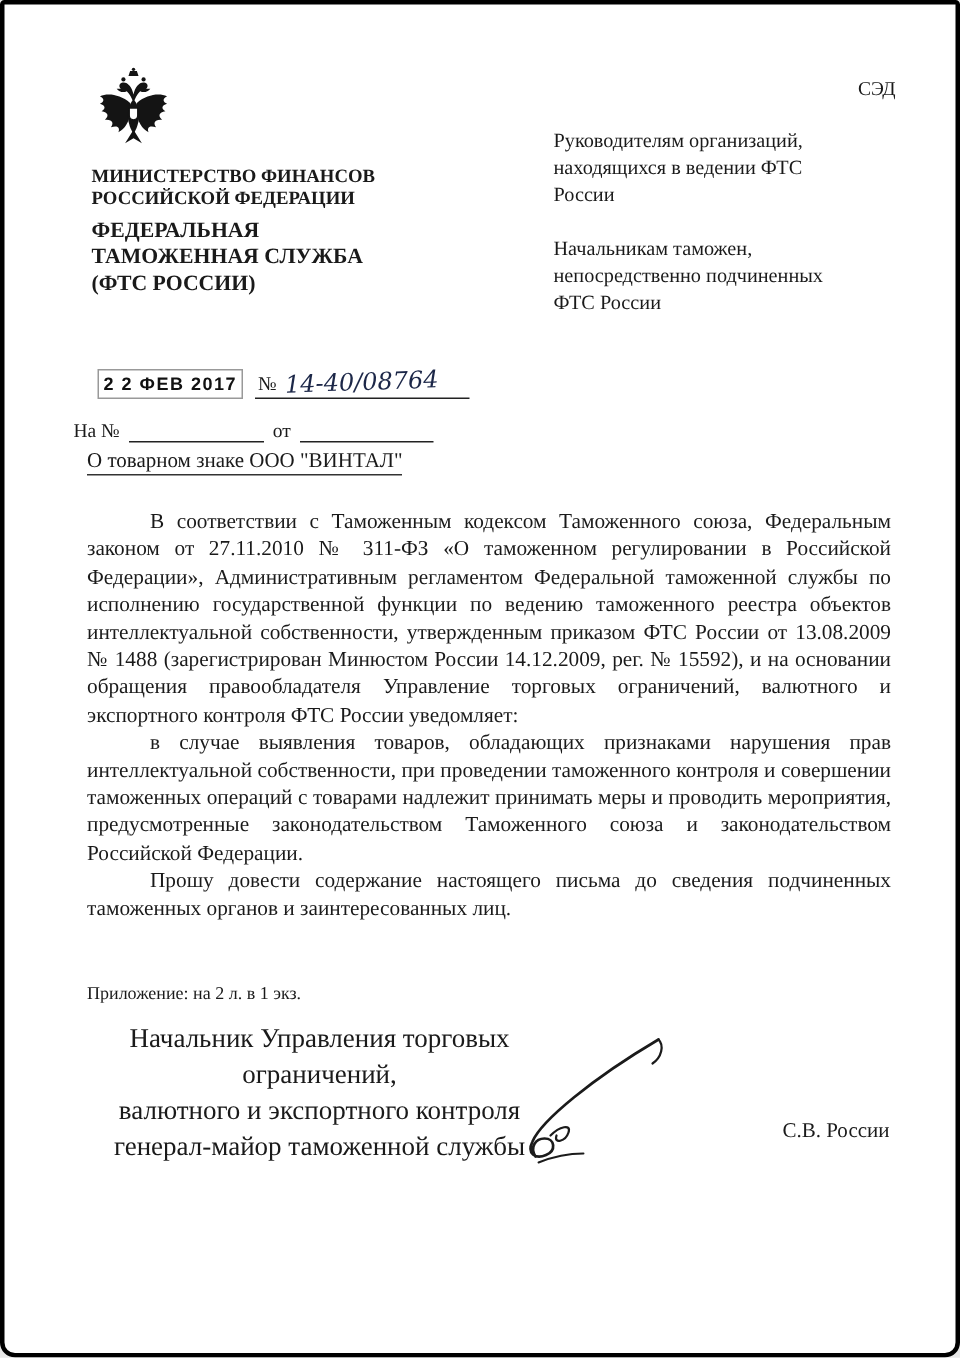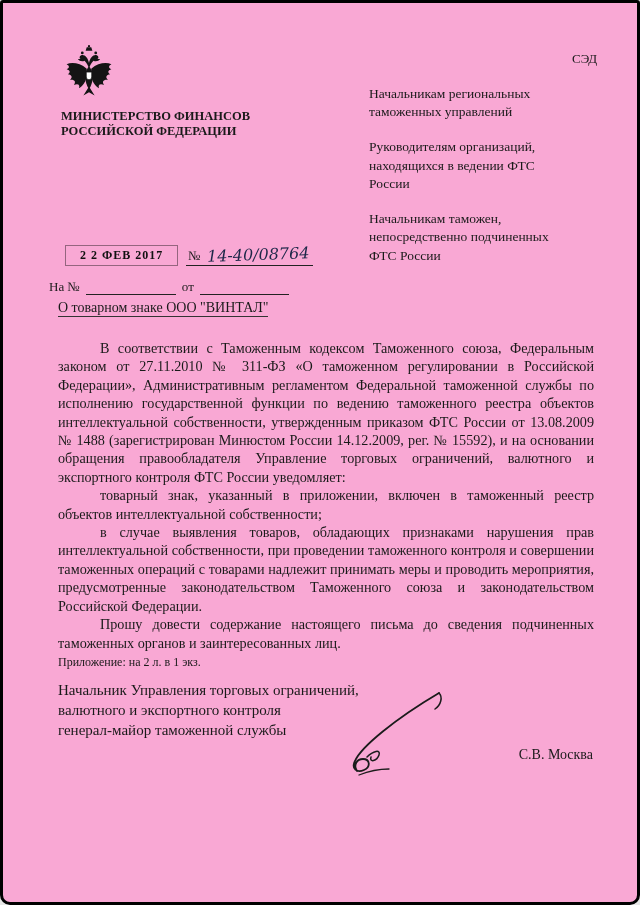--- a/index.html
+++ b/index.html
@@ -2,21 +2,21 @@
 <html lang="ru"><head>
 <meta charset="utf-8">
 <title>Письмо ФТС России</title>
 <style>
   html, body { margin: 0; padding: 0; background: #e8e8e8; }
   .page {
     position: relative;
     width: 640px;
     height: 905px;
     box-sizing: border-box;
-    background: #f9a8d4;
+    background: #ffffff;
     border: 3px solid #000;
     border-radius: 3px 3px 10px 10px;
     font-family: "Liberation Serif", "DejaVu Serif", serif;
     color: #1a1a1a;
     overflow: hidden;
   }
 
   .sed {
     position: absolute; top: 48px; right: 40px;
     font-size: 13px;
@@ -37,23 +37,23 @@
   }
   .contacts {
     font-size: 10px; line-height: 1.3; margin-top: 4px; white-space: pre-line;
   }
 
   .ref-row {
     position: absolute; left: 62px; top: 242px; width: 248px;
     display: flex; align-items: flex-end; gap: 8px;
   }
   .stamp {
-    font-family: Liberation Serif, serif;
+    font-family: Liberation Sans, sans-serif;
     font-weight: bold; font-size: 12px; letter-spacing: 1px;
-    padding: 2px 14px; border: 1px solid rgba(0,0,0,0.4);
+    padding: 2px 3px; border: 1px solid rgba(0,0,0,0.4);
     white-space: nowrap; color: #111;
   }
   .num-line {
     flex: 1; border-bottom: 1.5px solid #222;
     display: flex; align-items: flex-end; gap: 6px;
     padding: 0 2px 1px 2px;
   }
   .num-sign { font-size: 13px; }
   .num-value {
     font-family: "DejaVu Serif", serif; font-style: italic;
@@ -84,21 +84,21 @@
   }
   .pen-underline {
     text-underline-offset: 2px;
     text-decoration-thickness: 1px;
   }
 
   .attachment { position: absolute; left: 55px; top: 652px; font-size: 12px; }
 
   .sign-pos {
     position: absolute; left: 55px; top: 677px; width: 310px;
-    font-size: 15px; line-height: 1.34; white-space: pre-line;
+    font-size: 18px; line-height: 1.34; white-space: pre-line; text-align: center;
   }
   .signature { position: absolute; left: 340px; top: 684px; }
   .signer-name {
     position: absolute; left: 478px; top: 744px; width: 112px;
     font-size: 14px; text-align: right;
   }
 </style>
 </head>
 <body>
 
@@ -118,55 +118,55 @@
           <path d="M46,44 C34,34 20,32 10,36 C16,39 15,43 10,45 C17,47 17,51 12,54 C20,55 21,60 16,64 C25,63 27,68 23,73 C32,70 34,74 32,79 C40,75 45,66 46,56 Z"></path>
           <path d="M54,44 C66,34 80,32 90,36 C84,39 85,43 90,45 C83,47 83,51 88,54 C80,55 79,60 84,64 C75,63 73,68 77,73 C68,70 66,74 68,79 C60,75 55,66 54,56 Z"></path>
           <path d="M50,40 C56,46 58,56 56,66 C54,74 52,78 50,80 C48,78 46,74 44,66 C42,56 44,46 50,40 Z"></path>
           <path d="M50,76 L40,92 L50,86 L60,92 Z"></path>
           <path d="M45,50 h10 v9 a5,5 0 0 1 -10,0 z" fill="#fff" stroke="#141414" stroke-width="1.5"></path>
         </g>
       </svg>
     </span>
     <div class="ministry">МИНИСТЕРСТВО ФИНАНСОВ
 РОССИЙСКОЙ ФЕДЕРАЦИИ</div>
+    <div class="service">ФЕДЕРАЛЬНАЯ
+ТАМОЖЕННАЯ СЛУЖБА
+(ФТС РОССИИ)</div>
   </div>
 
   <div class="ref-row">
     <span class="stamp">2 2 ФЕВ 2017</span>
     <span class="num-line">
       <span class="num-sign">№</span>
       <span class="num-value">14-40/08764</span>
     </span>
   </div>
 
   <div class="na-row">
     <span>На №</span>
     <span class="fill-line fill-1"></span>
     <span>от</span>
     <span class="fill-line fill-2"></span>
   </div>
 
   <div class="addressees">
-    <div class="addr-block">Начальникам региональных
-таможенных управлений</div>
     <div class="addr-block">Руководителям организаций,
 находящихся в ведении ФТС
 России</div>
     <div class="addr-block">Начальникам таможен,
 непосредственно подчиненных
 ФТС России</div>
   </div>
 
   <div class="content">
     <div class="subject">
       <span>О товарном знаке ООО "ВИНТАЛ"</span>
     </div>
     <div>
         <p class="para"><span>В соответствии </span><span class="pen-underline">с Таможенным кодексом Таможенного союза</span><span>, Федеральным законом от 27.11.2010 № 311-ФЗ </span><span class="pen-underline">«О таможенном регулировании в Российской Федерации»</span><span>, Административным регламентом Федеральной таможенной службы по исполнению государственной функции по ведению таможенного реестра объектов интеллектуальной собственности, утвержденным приказом ФТС России от </span><span class="pen-underline">13.08.2009 № 1488</span><span> (зарегистрирован Минюстом России 14.12.2009, рег. № 15592), и на основании обращения правообладателя Управление торговых ограничений, валютного и экспортного контроля ФТС России уведомляет:</span></p>
-        <p class="para"><span class="pen-underline">товарный знак, указанный в приложении, включен в таможенный реестр объектов интеллектуальной собственности;</span></p>
         <p class="para"><span>в случае выявления товаров, обладающих признаками нарушения прав интеллектуальной собственности, при проведении таможенного контроля и совершении таможенных операций с товарами надлежит принимать меры и проводить мероприятия, предусмотренные законодательством Таможенного союза и законодательством Российской Федерации.</span></p>
         <p class="para"><span>Прошу довести содержание настоящего письма до сведения подчиненных таможенных органов и заинтересованных лиц.</span></p>
       </div>
   </div>
 
   <div class="attachment">Приложение: на 2 л. в 1 экз.</div>
 
   <div class="sign-pos">Начальник Управления торговых ограничений,
 валютного и экспортного контроля
 генерал-майор таможенной службы</div>
@@ -175,15 +175,15 @@
     <svg width="130" height="95" viewBox="0 0 130 95" aria-hidden="true">
       <g stroke="#1b1b1b" fill="none" stroke-linecap="round">
         <path stroke-width="1.8" d="M14,84 C10,78 14,72 20,72 C27,72 28,80 21,83 C14,86 8,82 12,74 C18,60 52,32 96,6"></path>
         <path stroke-width="1.5" d="M96,6 C100,10 98,18 92,22"></path>
         <path stroke-width="1.5" d="M24,70 C30,64 38,62 36,68 C34,74 26,76 28,70"></path>
         <path stroke-width="1.3" d="M16,88 C26,84 38,82 46,82"></path>
       </g>
     </svg>
   </span>
 
-  <div class="signer-name">С.В. Москва</div>
+  <div class="signer-name">С.В. России</div>
 
 </div>
 
 </body></html>

